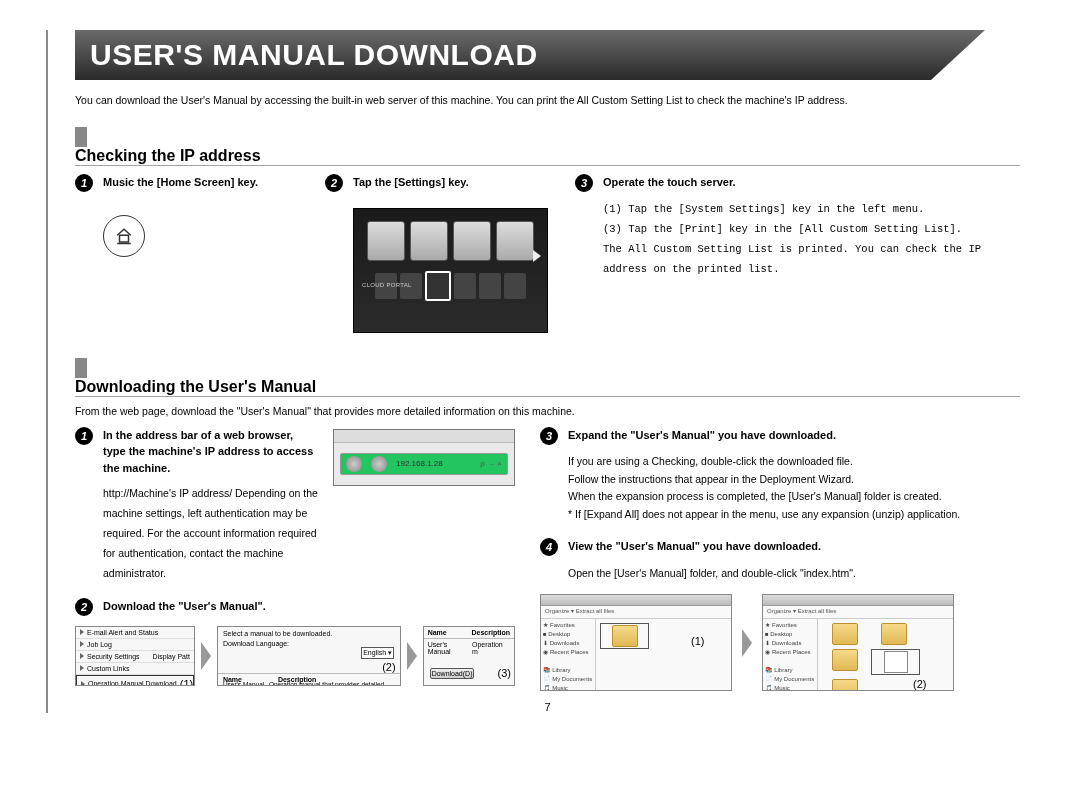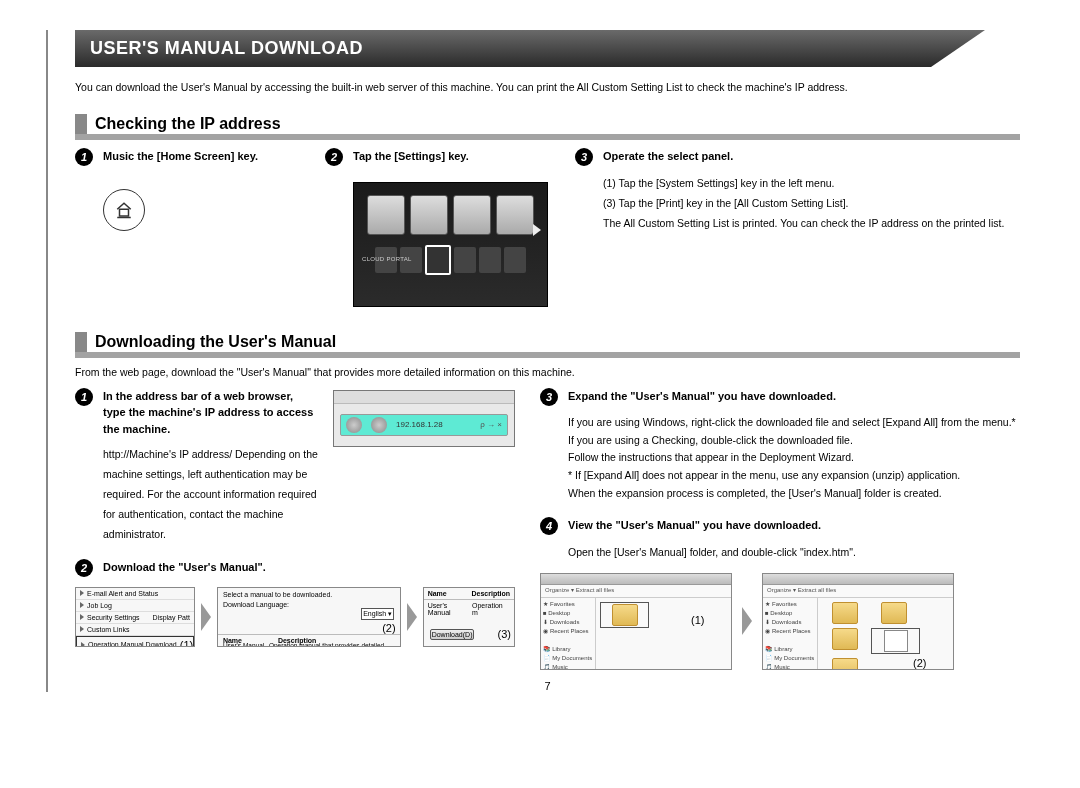--- a/index.html
+++ b/index.html
@@ -21,21 +21,21 @@
     left: 46px;
     top: 30px;
     bottom: 20px;
     width: 2px;
     background: #888;
   }
   .title-bar {
     background: linear-gradient(to bottom, #6a6a6a 0%, #4a4a4a 50%, #2a2a2a 100%);
     color: #fff;
     padding: 8px 15px;
-    font-size: 18px;
+    font-size: 30px;
     font-weight: bold;
     position: relative;
     margin-bottom: 12px;
     letter-spacing: 0.5px;
   }
   .title-bar::after {
     content: "";
     position: absolute;
     right: -1px;
     top: 0;
@@ -44,23 +44,23 @@
     background: #fff;
     clip-path: polygon(60% 0, 100% 0, 100% 100%, 0% 100%);
   }
   .intro {
     font-size: 10.5px;
     margin-bottom: 18px;
     line-height: 1.6;
   }
   .section-heading {
     display: flex;
-    align-items: center;
-    border-bottom: 6px solid #a3a3a3;
+    border-bottom: 1px solid #a3a3a3;
     margin-bottom: 8px;
+    flex-direction: column;
   }
   .section-heading .bar {
     width: 12px;
     height: 20px;
     background: #888;
     margin-right: 8px;
   }
   .section-heading h2 {
     margin: 0;
     font-size: 16px;
@@ -196,21 +196,21 @@
     margin-top: 2px;
     display: flex;
     flex-direction: column;
     overflow: hidden;
   }
   .browser-tabs { height: 12px; background: #ddd; border-bottom: 1px solid #bbb; }
   .browser-addr {
     display: flex;
     align-items: center;
     height: 20px;
-    background: #5eead4;
+    background: #22c55e;
     margin: 10px 6px;
     border: 1px solid #999;
     border-radius: 2px;
     font-size: 8px;
     padding: 0 5px;
     gap: 9px;
   }
   .browser-addr .navbtn {
     width: 16px;
     height: 16px;
@@ -421,23 +421,23 @@
           <div class="tp-small"></div>
           <div class="tp-small"></div>
           <div class="tp-small"></div>
         </div>
       </div>
     </div>
 
     <div class="col" style="flex:1;">
       <div class="step-line">
         <span class="numcircle">3</span>
-        <span class="step-title">Operate the select panel.</span>
-      </div>
-      <div class="step-body" style="padding-left:28px;">
+        <span class="step-title">Operate the touch server.</span>
+      </div>
+      <div class="step-body" style="padding-left:28px;font-family:Liberation Mono, monospace;">
         <div>(1) Tap the [System Settings] key in the left menu.</div>
         <div>(3) Tap the [Print] key in the [All Custom Setting List].</div>
         <div>The All Custom Setting List is printed. You can check the IP address on the printed list.</div>
       </div>
     </div>
   </div>
 
   <div class="section-heading">
     <div class="bar"></div>
     <h2>Downloading the User's Manual</h2>
@@ -540,25 +540,24 @@
         </div>
       </div>
     </div>
 
     <div class="sec2-right">
       <div class="step-line">
         <span class="numcircle">3</span>
         <span class="step-title">Expand the "User's Manual" you have downloaded.</span>
       </div>
       <div class="step-body" style="line-height:1.7;">
-        <div>If you are using Windows, right-click the downloaded file and select [Expand All] from the menu.*</div>
         <div>If you are using a Checking, double-click the downloaded file.</div>
         <div>Follow the instructions that appear in the Deployment Wizard.</div>
+        <div>When the expansion process is completed, the [User's Manual] folder is created.</div>
         <div>* If [Expand All] does not appear in the menu, use any expansion (unzip) application.</div>
-        <div>When the expansion process is completed, the [User's Manual] folder is created.</div>
       </div>
 
       <div class="step-line" style="margin-top:14px;">
         <span class="numcircle">4</span>
         <span class="step-title">View the "User's Manual" you have downloaded.</span>
       </div>
       <div class="step-body">Open the [User's Manual] folder, and double-click "index.htm".</div>
 
       <div class="file-windows">
         <div class="filewin">

